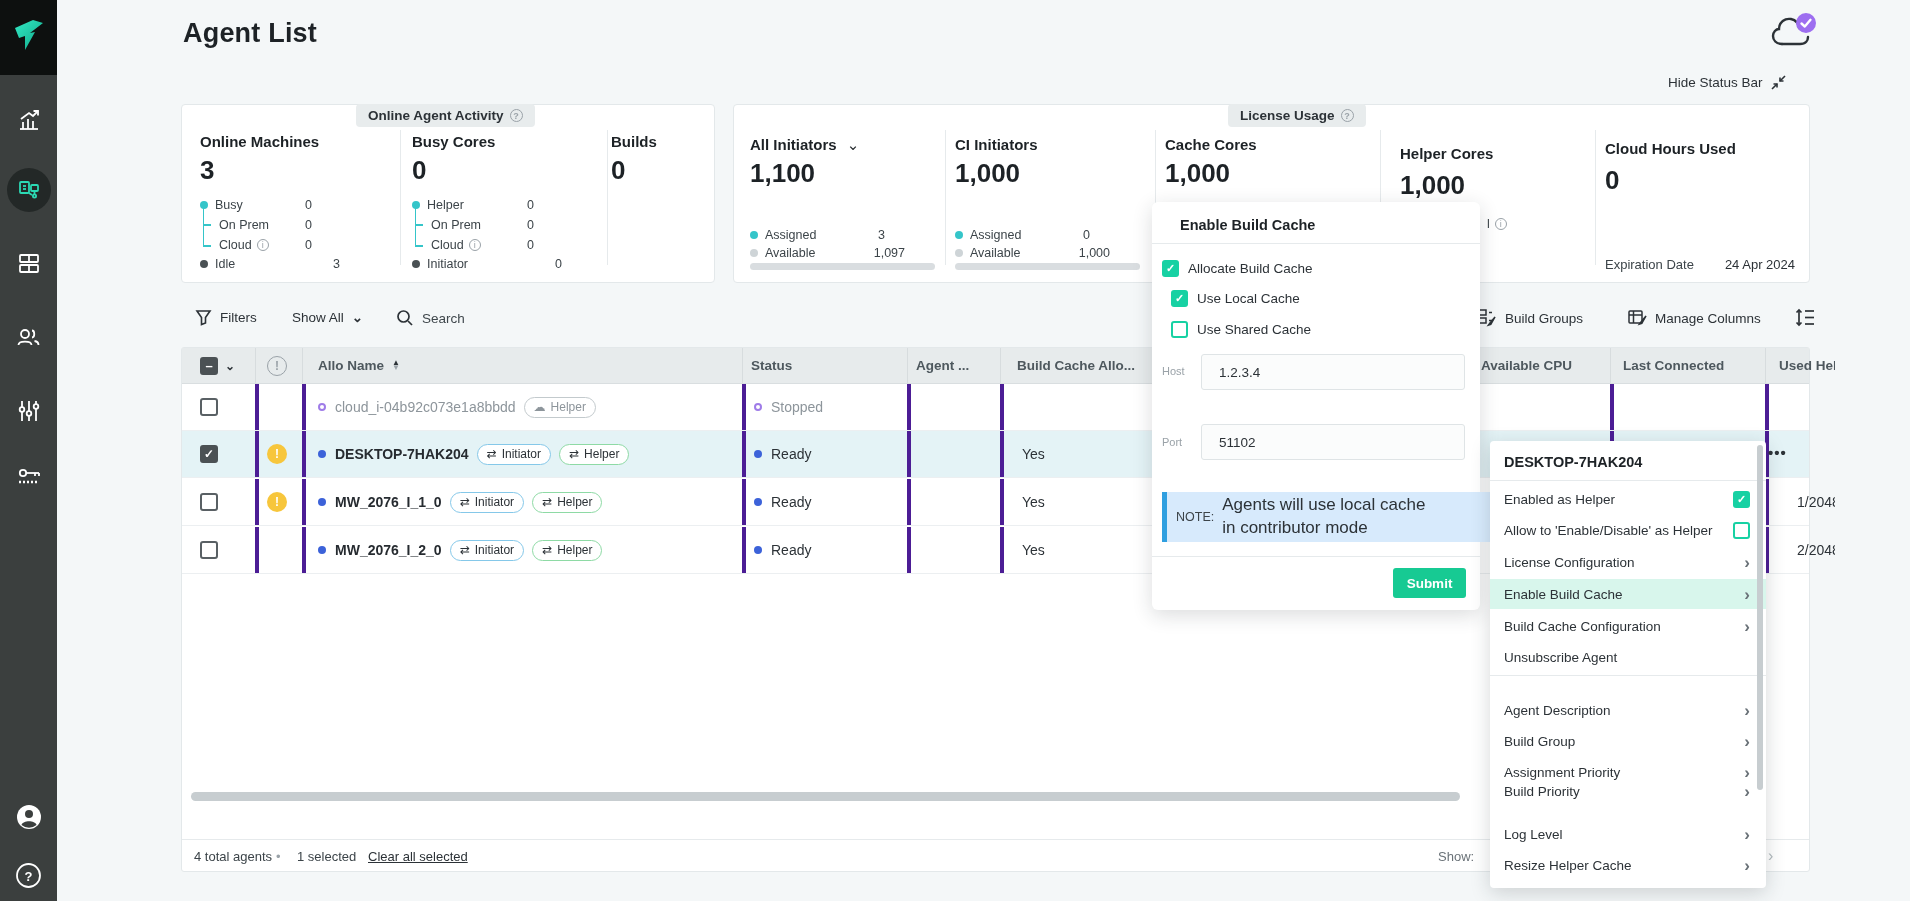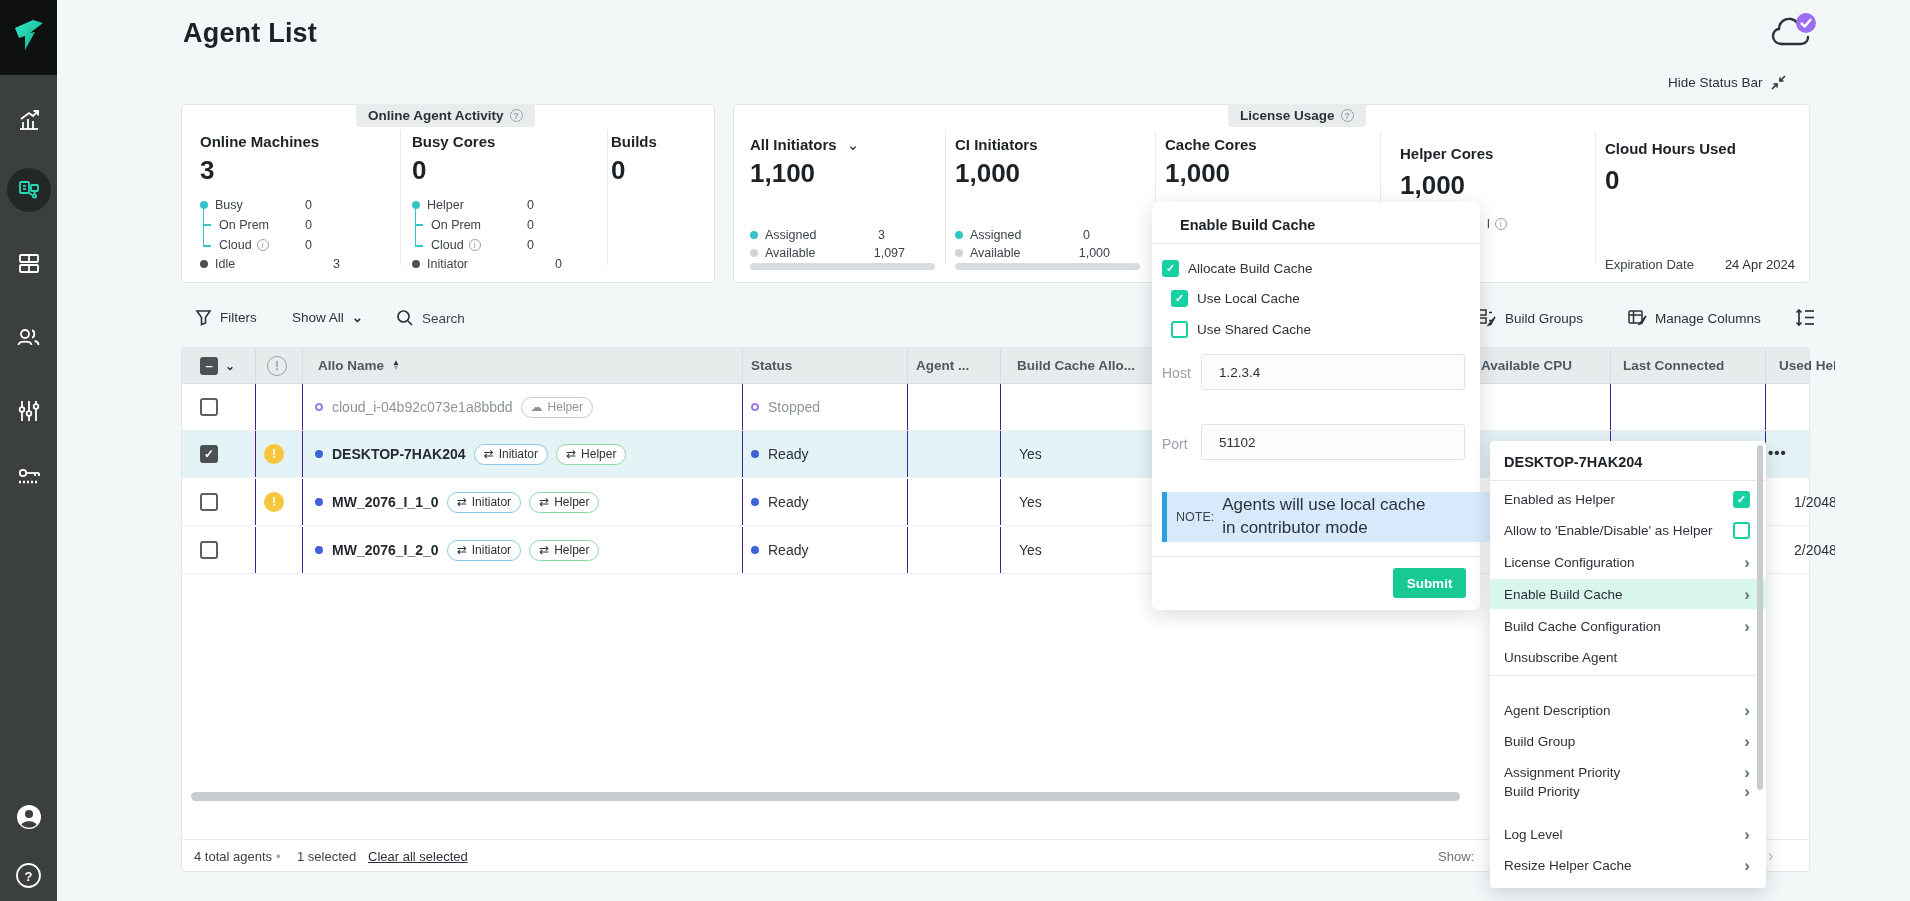--- a/index.html
+++ b/index.html
@@ -35,21 +35,21 @@
   
   .tb-item { position:absolute; display:flex; align-items:center; gap:8px; font-size:13.5px; color:#2c3237; }
 
   
   .panel { position:absolute; left:181px; top:347px; width:1629px; height:525px; background:#fff; border:1px solid #e3e8ea; border-radius:3px; }
   .thead { position:absolute; left:0; top:0; width:1627px; height:36px; background:#e7ebec; display:flex; border-bottom:1px solid #d9dee0; font-size:13.5px; font-weight:bold; color:#4e585e; }
   .th { display:flex; align-items:center; padding-left:8px; border-left:1px solid #d7dcde; overflow:hidden; white-space:nowrap; }
   .th:first-child { border-left:none; }
   .trow { position:absolute; left:0; width:1627px; height:47px; display:flex; border-bottom:1px solid #eceff1; font-size:14px; background:#fff; }
   .trow.sel { background:#e4f3f6; }
-  .td { display:flex; align-items:center; padding-left:8px; border-left:1px solid #4c1d95; overflow:hidden; white-space:nowrap; }
+  .td { display:flex; align-items:center; padding-left:8px; border-left:4px solid #4c1d95; overflow:hidden; white-space:nowrap; }
   .td:first-child { border-left:none; }
   .c0{width:73px;flex:none;} .c1{width:47px;flex:none;} .c2{width:440px;flex:none;} .c3{width:141px;flex:none;}
   .c4{width:93px;flex:none;margin-left:24px;} .c5{width:160px;flex:none;} .c6{width:315px;flex:none;} .c7{width:135px;flex:none;}
   .c8{width:155px;flex:none;} .c9{width:70px;flex:none;}
   .cb { width:18px; height:18px; border:2px solid #596064; border-radius:3px; background:#fff; flex:none; display:flex; align-items:center; justify-content:center; }
   .cb.on { background:#4b5154; border-color:#4b5154; color:#fff; font-size:12px; font-weight:bold; }
   .cb.ind { background:#4b5154; border-color:#4b5154; color:#fff; font-size:13px; font-weight:bold; }
   .warn { width:20px; height:20px; border-radius:50%; background:#f7c63c; color:#fff; font-weight:bold; font-size:12px; display:flex; align-items:center; justify-content:center; }
   .rdot { width:8px; height:8px; border-radius:50%; margin-right:9px; flex:none; }
   .rdot.blue { background:#3c62d9; } .rdot.hollow { background:#fff; border:2px solid #9f7ce8; }
@@ -63,21 +63,21 @@
 
   
   .popup { position:absolute; left:1152px; top:202px; width:328px; height:408px; background:#fff; border-radius:6px; box-shadow:0 5px 20px rgba(30,40,45,.16); z-index:50; }
   .pop-title { position:absolute; left:28px; top:15px; font-size:14.5px; font-weight:bold; color:#1d2226; }
   .pop-div { position:absolute; left:0; width:328px; height:1px; background:#e6eaec; }
   .gcb { width:17px; height:17px; border-radius:3px; flex:none; display:flex; align-items:center; justify-content:center; font-size:11px; font-weight:bold; }
   .gcb.on { background:#17d1a3; color:#fff; }
   .gcb.off { background:#fff; border:2px solid #17d1a3; }
   .pop-row { position:absolute; display:flex; align-items:center; gap:9px; font-size:13.5px; color:#2c3237; }
   .field { position:absolute; left:49px; width:264px; height:36px; border:1px solid #dfe4e6; border-radius:3px; background:#fbfcfc; display:flex; align-items:center; padding-left:17px; font-size:13.5px; color:#2c3237; }
-  .flabel { position:absolute; left:10px; font-size:14px; color:#9aa2a8; }
+  .flabel { position:absolute; left:10px; font-size:11px; color:#9aa2a8; }
   .note { position:absolute; left:10px; top:290px; width:355px; height:50px; background:#d7eafc; display:flex; align-items:center; }
   .note-bar { position:absolute; left:0; top:0; width:5px; height:50px; background:#2f9fe0; }
   .submit { position:absolute; left:241px; top:366px; width:73px; height:30px; background:#17ca93; border-radius:3px; color:#fff; font-size:13.5px; font-weight:bold; display:flex; align-items:center; justify-content:center; }
 
   
   .menu { position:absolute; left:1490px; top:441px; width:276px; height:447px; background:#fff; border-radius:4px; box-shadow:0 5px 20px rgba(30,40,45,.18); z-index:60; overflow:hidden; }
   .menu-title { position:absolute; left:14px; top:13px; font-size:14.5px; font-weight:bold; color:#1d2226; }
   .mi { position:absolute; left:0; width:276px; height:30px; display:flex; align-items:center; padding:0 16px 0 14px; font-size:13.5px; color:#2c3237; }
   .mi .grow { flex:1; }
   .mi.hl { background:#d8f6ec; }

